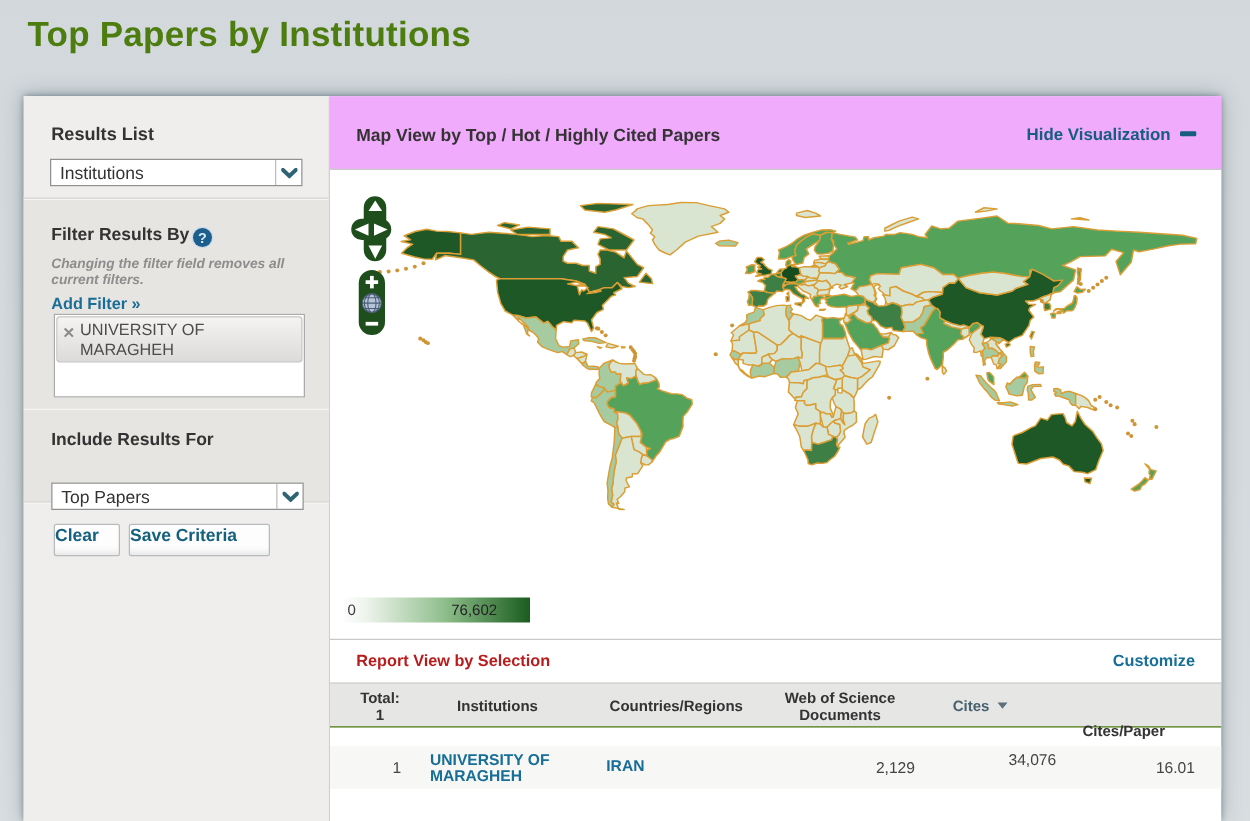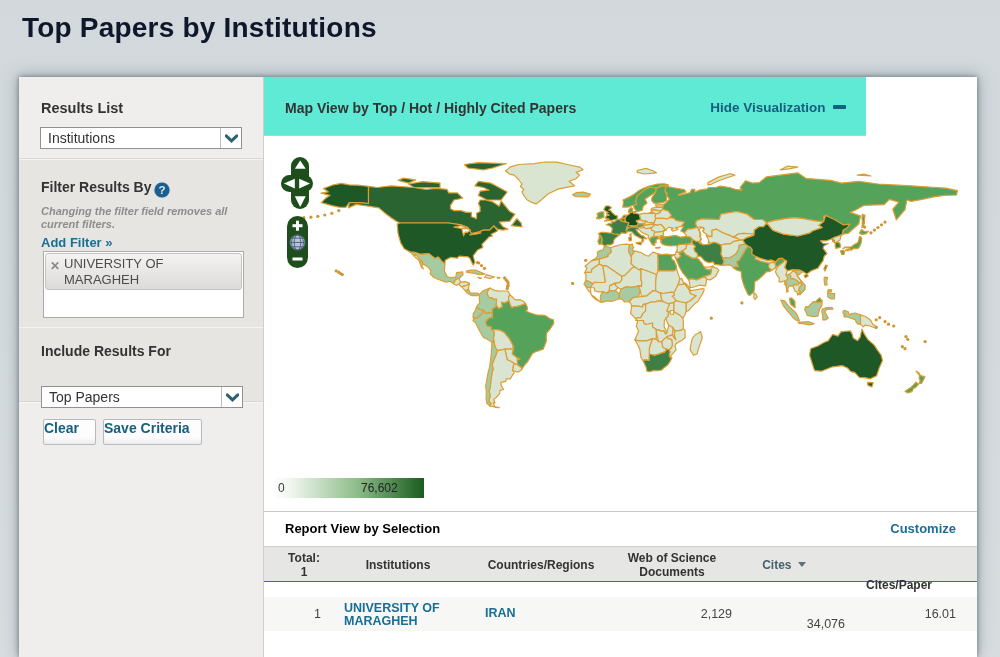--- a/index.html
+++ b/index.html
@@ -2,44 +2,44 @@
 <html><head>
 <meta charset="utf-8">
 <style>
 * { margin:0; padding:0; box-sizing:border-box; }
 html,body { width:1000px; height:657px; overflow:hidden; }
 body {
   font-family:"Liberation Sans", sans-serif;
   background:linear-gradient(180deg,#d2d8dc 0%,#d4dadd 55%,#d8dde0 100%);
   position:relative;
 }
-.title { position:absolute; left:22px; top:12px; font-size:28px; font-weight:bold; color:#0f172a; letter-spacing:0.2px; }
+.title { position:absolute; left:22px; top:12px; font-size:28px; font-weight:bold; color:#4d7c0f; letter-spacing:0.2px; }
 .panel { position:absolute; left:19px; top:77px; width:958px; height:580px; background:#fff; box-shadow:0 0 5px rgba(95,112,122,0.9), 0 0 15px rgba(85,105,115,0.5); }
 .sidebar { position:absolute; left:0; top:0; width:245px; height:580px; background:#efeeec; border-right:1px solid #cfcfcd; }
 .sec2 { position:absolute; left:0; top:81px; width:244px; height:169px; background:#e7e5e1; border-top:1px solid #d8d6d2; box-shadow:inset 0 1px 0 #f5f4f2; }
 .sec3 { position:absolute; left:0; top:250px; width:244px; height:74px; background:#e7e5e1; border-top:1px solid #f5f4f2; }
 .sec4 { position:absolute; left:0; top:324px; width:244px; height:256px; background:#efeeec; border-top:1px solid #d8d6d2; box-shadow:inset 0 1px 0 #f7f6f4; }
 .lbl { font-size:14.5px; font-weight:bold; color:#333; position:absolute; }
 .select { position:absolute; height:22px; background:#fff; border:1px solid #919191; font-size:14px; color:#333; line-height:20px; padding-left:7px; }
 .select .arr { position:absolute; right:0; top:0; width:21px; height:100%; border-left:1px solid #bdbdbd; }
 .select .arr svg { position:absolute; left:4px; top:6px; }
 .note { position:absolute; font-size:11px; font-style:italic; font-weight:bold; color:#8d8d8d; line-height:12.5px; }
 .alink { position:absolute; font-size:13px; font-weight:bold; color:#1a6e96; }
 .fbox { position:absolute; left:24px; top:174px; width:201px; height:67px; background:#fff; border:1px solid #ababab; }
 .ftag { position:absolute; left:1px; top:1px; width:197px; height:37px; background:linear-gradient(#f4f3f2,#dcdbd9); border:1px solid #c6c4c1; border-radius:3px; font-size:13px; color:#4c4c4c; padding:2px 4px 0 18px; line-height:16px; }
 .ftag .x { position:absolute; left:4px; top:4px; color:#8a8a8a; font-size:12px; font-weight:bold; }
 .btn { position:absolute; top:342px; height:26px; background:#fdfdfd; border:1px solid #b7bbbd; border-radius:2px; font-size:14px; font-weight:bold; color:#16607f; text-align:left; box-shadow:inset 0 -6px 6px -4px #e4e4e4; }
-.mainhead { position:absolute; left:245px; top:0; width:602px; height:59px; background:#5eead4; border-bottom:1px solid #c9c9c9; }
+.mainhead { position:absolute; left:245px; top:0; width:713px; height:59px; background:#f0abfc; border-bottom:1px solid #c9c9c9; }
 .maphdr { position:absolute; left:21px; top:23px; font-size:14px; font-weight:bold; color:#333; }
 .hideviz { position:absolute; right:20px; top:23px; font-size:13.5px; font-weight:bold; color:#155e7d; }
 .legend { position:absolute; left:256px; top:401px; width:149px; height:20px; background:linear-gradient(90deg,#fdfdfd,#eef4ec 12%,#8dbd8a 55%,#1a5c1f 100%); }
 .legend .z { position:absolute; left:3px; top:3px; font-size:12px; color:#3a3a3a; }
 .legend .m { position:absolute; left:86px; top:3px; font-size:12px; color:#222; }
 .rephead { position:absolute; left:245px; top:434px; width:713px; height:35px; background:#fff; border-top:1px solid #c9c9c9; }
-.rephead .t { position:absolute; left:21px; top:9px; font-size:13px; font-weight:bold; color:#000000; }
+.rephead .t { position:absolute; left:21px; top:9px; font-size:13px; font-weight:bold; color:#b91c1c; }
 .rephead .c { position:absolute; right:21px; top:9px; font-size:13px; font-weight:bold; color:#176e96; }
 .thead { position:absolute; left:245px; top:469px; width:713px; height:36px; background:#e6e6e5; border-top:1px solid #cfcfcf; border-bottom:1px solid #4d7c0f; font-size:12px; font-weight:bold; color:#333; }
 .thead div { position:absolute; text-align:center; line-height:14px; }
 .trow { position:absolute; left:245px; top:520px; width:713px; height:34px; background:#f7f7f6; font-size:12.5px; color:#444; }
 .trow div { position:absolute; }
 .citeshdr { color:#47626f; }
 .tri { display:inline-block; width:0; height:0; border-left:4px solid transparent; border-right:4px solid transparent; border-top:5px solid #5d707b; margin-left:3px; vertical-align:2px; }
 .ulink { color:#176e96; font-weight:bold; font-size:12.5px; line-height:13px; }
 </style>
 </head>
@@ -311,36 +311,36 @@
     </div>
     <div class="lbl" style="left:22px;top:266px;font-size:14px;">Include Results For</div>
     <div class="select" style="left:22px;top:309px;width:202px;">Top Papers
       <span class="arr">
           <svg width="13" height="9" viewBox="0 0 13 9">
             <path d="M1.2 1.8 L6.5 6.8 L11.8 1.8" stroke="#2e6374" stroke-width="3.1" fill="none" stroke-linecap="round"></path>
           </svg>
         </span>
     </div>
     <div class="btn" style="left:24px;width:53px;">Clear</div>
-    <div class="btn" style="left:84px;width:99px;">Save Criteria</div>
+    <div class="btn" style="left:84px;width:113px;">Save Criteria</div>
   </div>
 
   <div class="rephead">
     <div class="t">Report View by Selection</div>
     <div class="c">Customize</div>
   </div>
   <div class="thead">
     <div style="left:10px;top:4px;width:60px;">Total:<br>1</div>
     <div style="left:54px;top:11px;width:160px;">Institutions</div>
     <div style="left:197px;top:11px;width:160px;">Countries/Regions</div>
     <div style="left:328px;top:4px;width:160px;">Web of Science<br>Documents</div>
     <div style="left:460px;top:11px;width:120px;" class="citeshdr">Cites <span class="tri"></span></div>
     <div style="left:575px;top:11px;width:120px;margin-top:20px;">Cites/Paper</div>
   </div>
   <div class="trow">
     <div style="left:17px;top:10px;width:40px;text-align:right;">1</div>
     <div style="left:80px;top:5px;" class="ulink">UNIVERSITY OF<br>MARAGHEH</div>
     <div style="left:221px;top:10px;" class="ulink">IRAN</div>
     <div style="left:368px;top:10px;width:100px;text-align:right;">2,129</div>
-    <div style="left:481px;top:20px;width:100px;text-align:right;">34,076</div>
+    <div style="left:481px;top:4px;width:100px;text-align:right;">34,076</div>
     <div style="left:592px;top:10px;width:100px;text-align:right;">16.01</div>
   </div>
 </div>
 
 </body></html>

